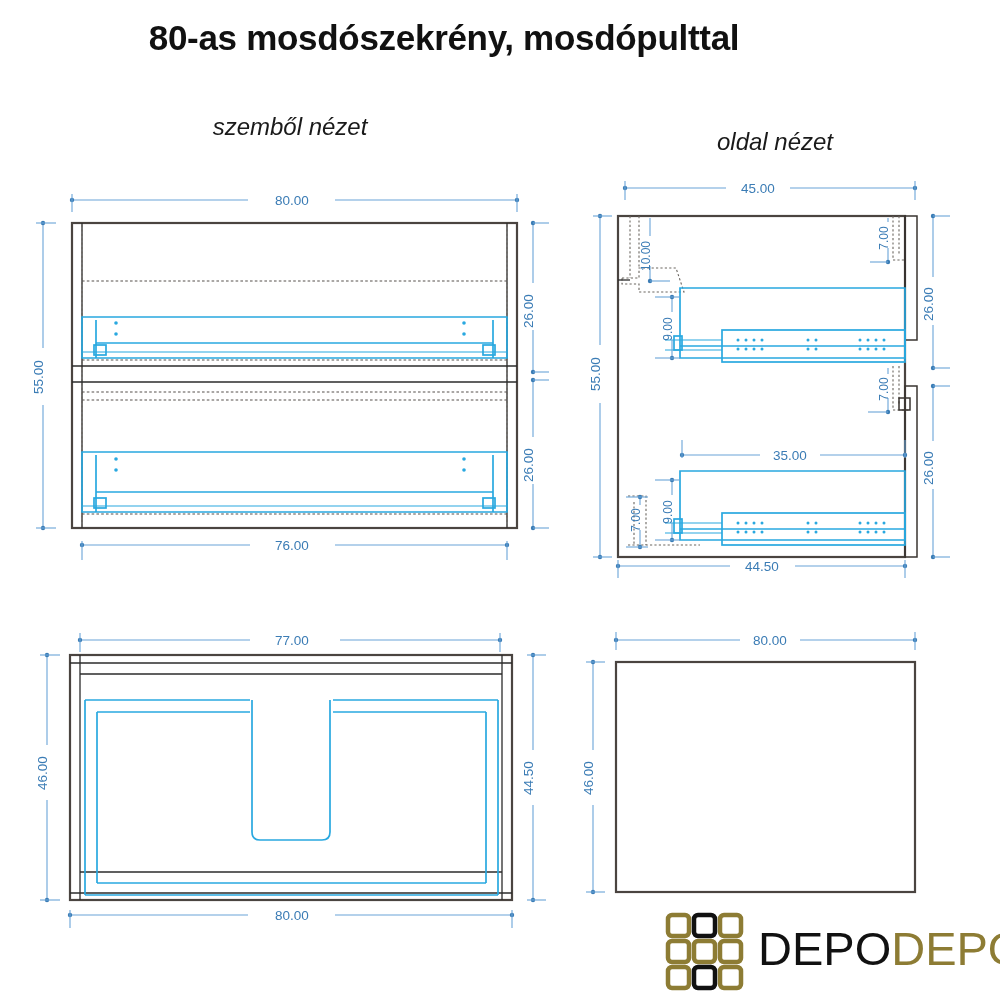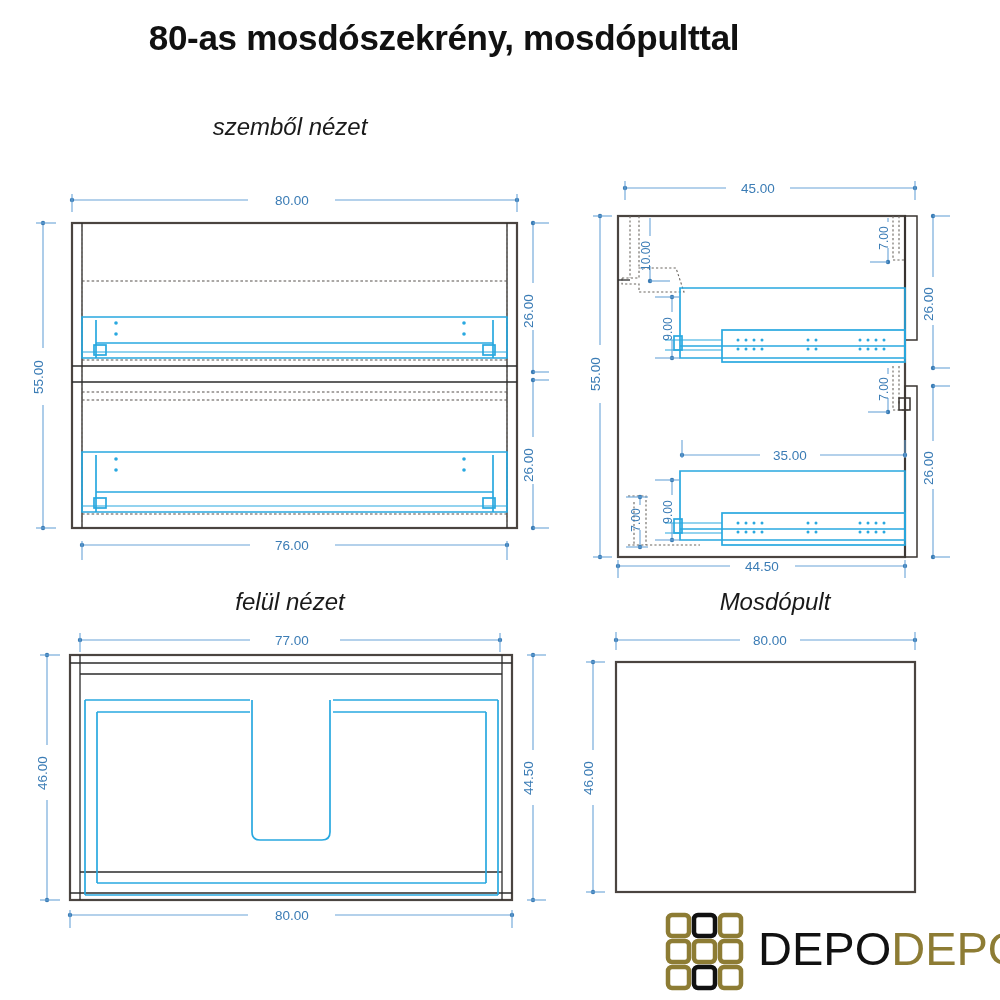--- a/index.html
+++ b/index.html
@@ -30,22 +30,21 @@
   .lt-depo{color:#8d7c34;}
 </style>
 </head>
 <body>
 
 <div id="sheet">
 
   <div class="t-title">80-as mosdószekrény, mosdópulttal</div>
 
   <div class="v-label" style="left:120px;top:113px;width:340px;">szemből nézet</div>
-  <div class="v-label" style="left:120px;top:588px;width:340px;">felül nézet</div>
-  <div class="v-label" style="left:610px;top:588px;width:330px;">Mosdópult</div>
+  <div class="v-label" style="left:610px;top:128px;width:330px;">oldal nézet</div>
 
   <svg width="1000" height="1000" viewBox="0 0 1000 1000" style="position:absolute;left:0;top:0;">
     <defs>
       <style>
         .dimline{stroke:#6aa4d8;stroke-width:1.1;fill:none;}
         .dimtick{fill:#3b7cb5;}
         .dimtxt{fill:#3b7cb5;font-family:"Liberation Sans",sans-serif;font-size:13.5px;}
         .dimtxt-s{fill:#3b7cb5;font-family:"Liberation Sans",sans-serif;font-size:12px;}
         .body-out{stroke:#4a4440;stroke-width:2.2;fill:#ffffff;}
         .body-out-th{stroke:#3a3530;stroke-width:1.5;fill:none;}

